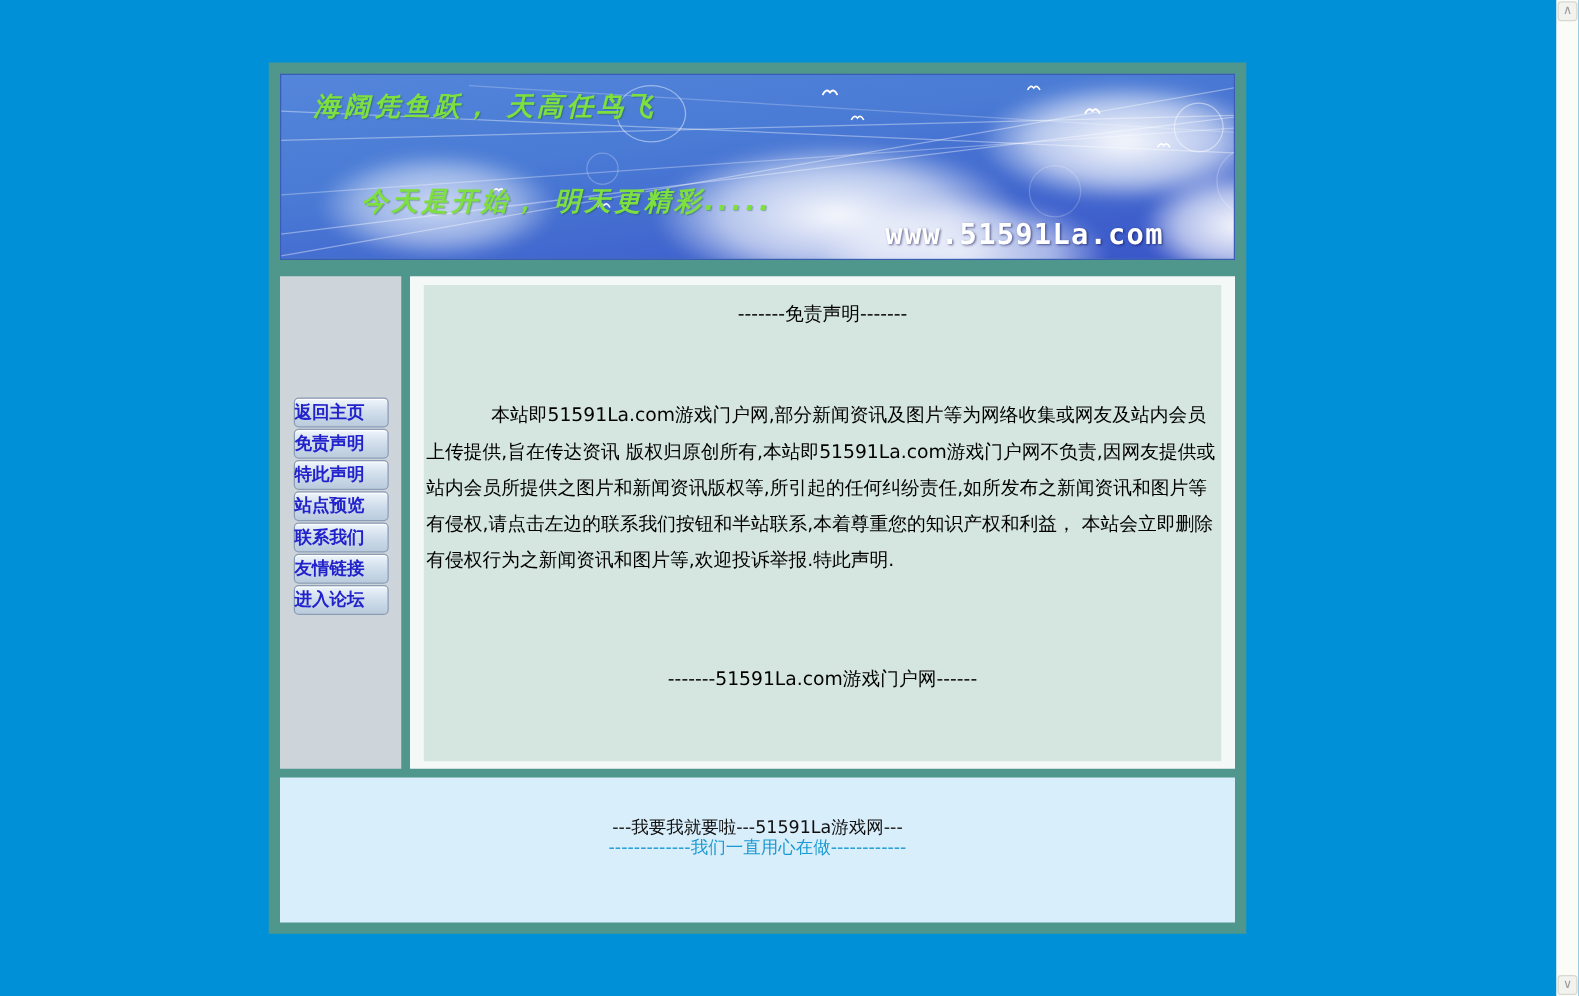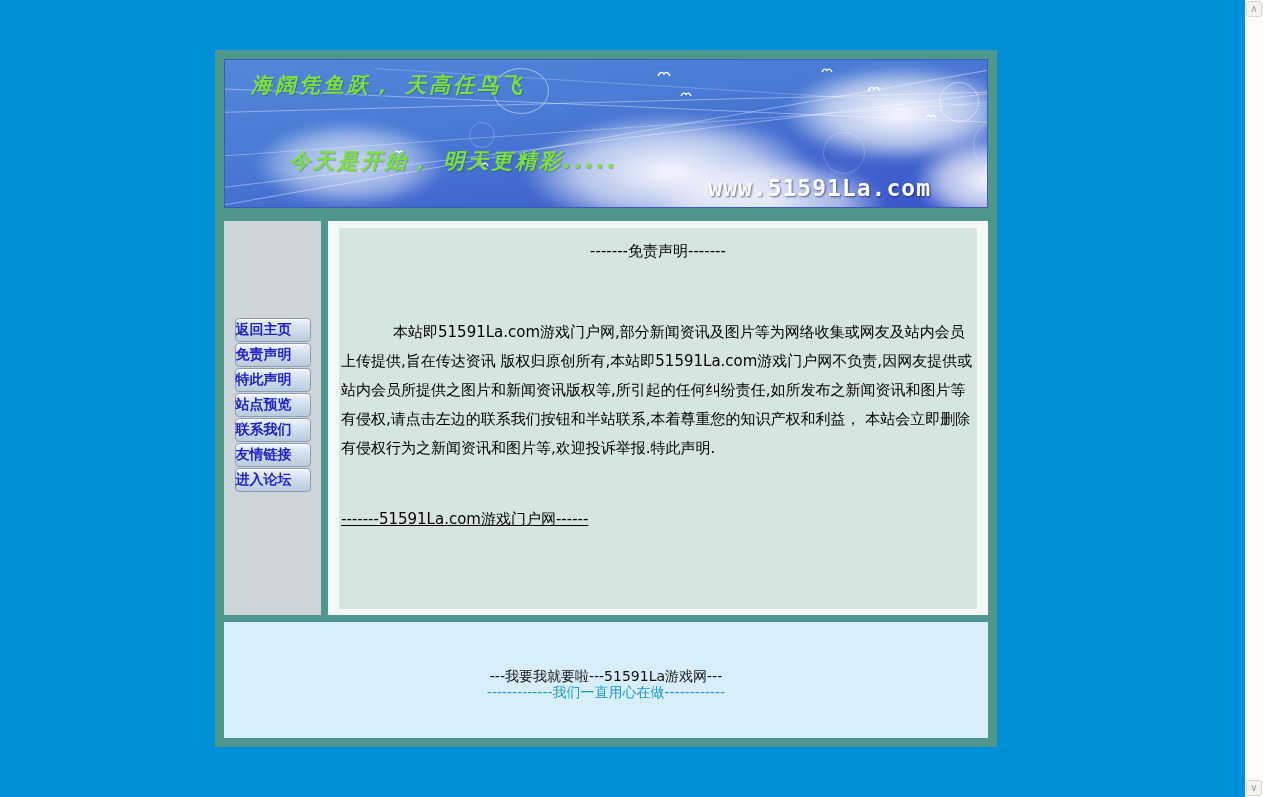--- a/index.html
+++ b/index.html
@@ -43,24 +43,24 @@
   .sidebar { width:97px; background:#cdd5da; margin-right:7px; padding-top:96px; }
   .side-btn { display:block; width:76px; margin:1px auto; padding:2px 0; 
     font-family:"DejaVu Sans",sans-serif; font-size:14px; font-weight:bold; color:#2222cc;
     background:linear-gradient(to bottom,#eff5fb,#d2dfec 45%,#b9cbdd);
     border:1px solid #8b9cb5; border-radius:4px; box-shadow:inset 0 1px 0 #ffffff;
     text-decoration:none; cursor:pointer; }
   .content { flex:1; background:#f4f8f7; padding:7px 11px 6px; }
   .panel { height:100%; background:#d5e6e1; padding:14px 2px 0; color:#000; }
   .panel-title { text-align:center; font-size:15px; }
   .panel-body { margin-top:57px; font-size:15px; line-height:29px; text-indent:52px; }
-  .panel-sign { margin-top:47px; text-align:left; font-size:15px;text-decoration:underline; }
+  .panel-sign { margin-top:71px; text-align:center; font-size:15px; }
 
   
-  .footer { height:116px; background:#d9eefb; text-align:center; padding-top:46px;
+  .footer { height:116px; background:#d9eefb; text-align:center; padding-top:32px;
     font-size:14px; line-height:16px; color:#101010; }
   .footer .line2 { color:#1b9ad2; }
   .icp { color:#91268f; text-decoration:underline; white-space:pre; cursor:pointer; }
 </style>
 </head>
 <body>
 
 <div class="frame">
 
   <div class="banner">

